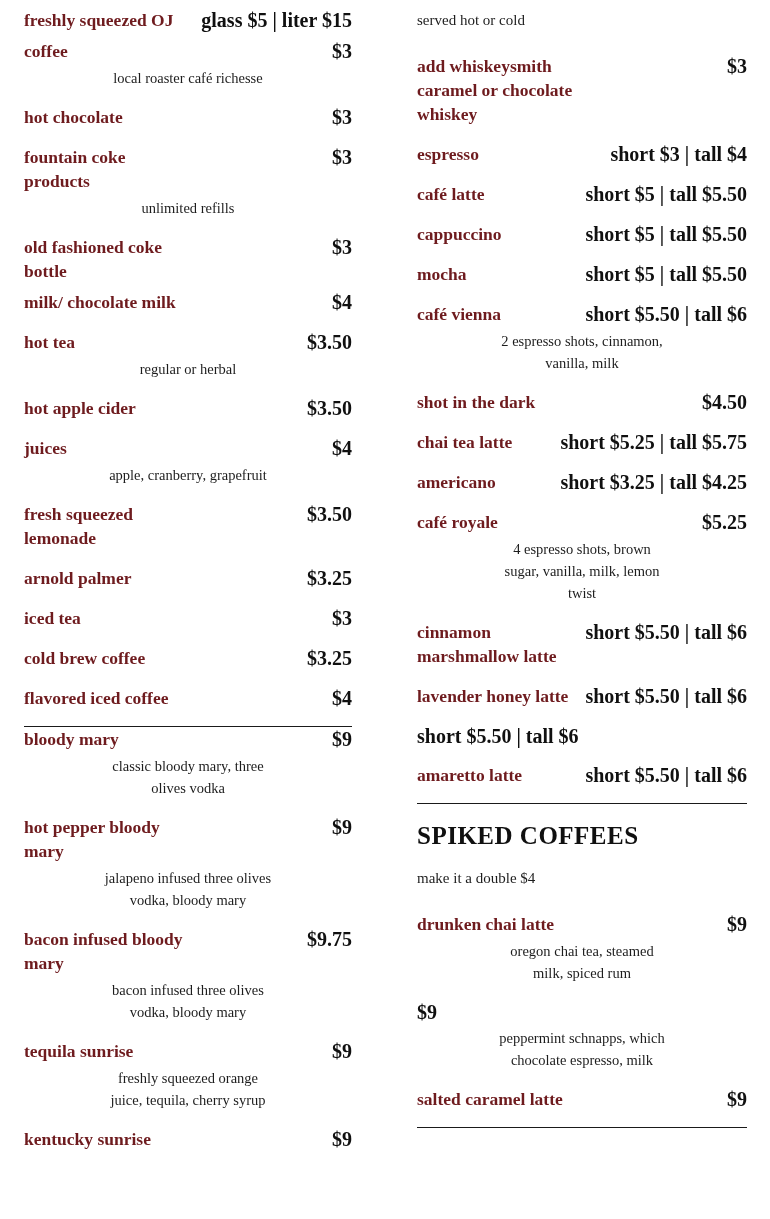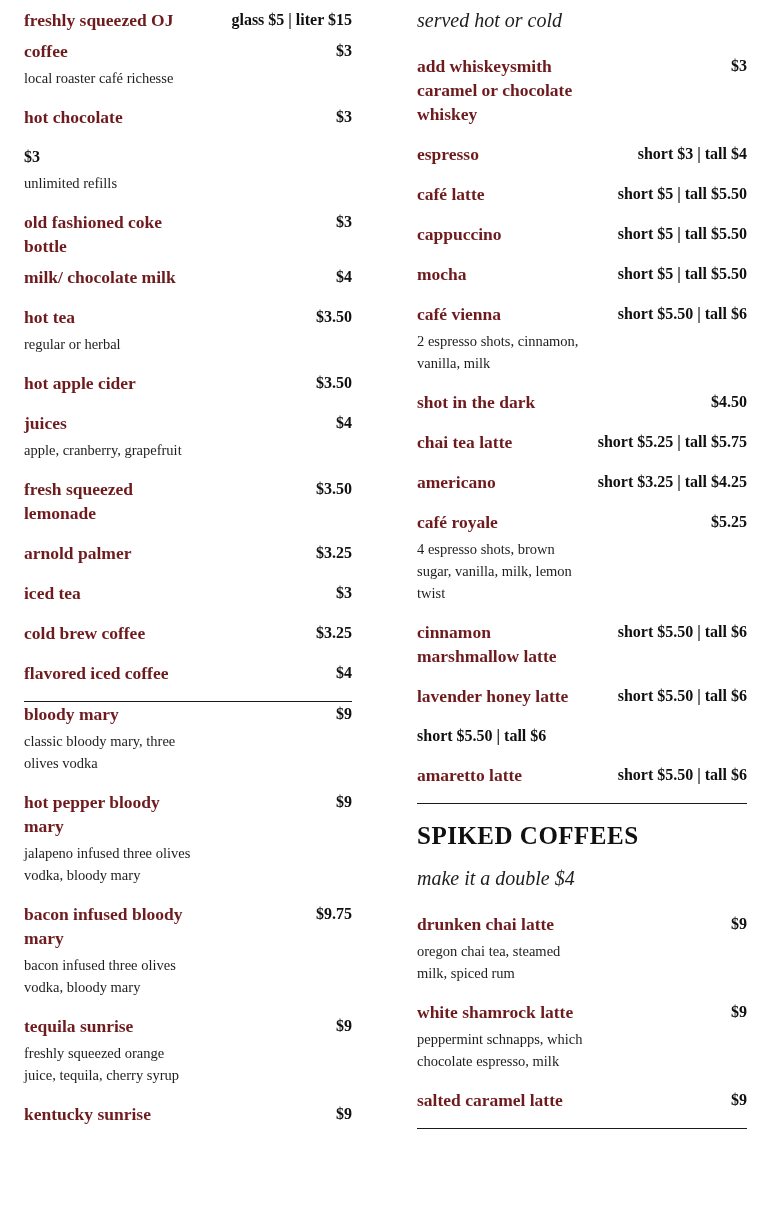--- a/index.html
+++ b/index.html
@@ -20,46 +20,46 @@
   .item-name{
     color:var(--maroon,#6e1b1e);
     font-weight:bold;
     font-size:17.5px;line-height:24px;
     white-space:pre-line;
     padding-right:10px;
   }
   .item-price{
     color:var(--price,#101010);
     font-weight:bold;
-    font-size:16px;line-height:22px;
+    font-size:20px;line-height:22px;
     text-align:center;white-space:nowrap;
     padding-top:1px;flex-shrink:0;
   }
   .item-desc{
     color:var(--desc,#1d1d1d);
     font-size:14.5px;line-height:22px;
     white-space:pre-line;
     margin-top:4px;
+    text-align:center;
   }
   .rule{
     border:none;
     border-top:1.5px solid var(--rule,#1a1a1a);
     margin:12px 0 0 0;
   }
   .section-heading{
     color:var(--heading,#101010);
     font-size:25px;line-height:36px;
     font-weight:bold;
     letter-spacing:0.5px;
     margin:14px 0 12px 0;
   }
   .section-note{
     color:var(--desc,#1d1d1d);
-    font-style:italic;
-    font-size:20px;line-height:24px;
+    font-size:15px;line-height:24px;
     margin-bottom:22px;
   }
 </style>
 </head>
 <body>
 
 <div class="page">
   <div class="col col-left">
       <div class="menu-item">
     <div class="item-row">
@@ -75,20 +75,22 @@
   <div class="item-desc">local roaster café richesse</div>
       </div>
       <div class="menu-item">
     <div class="item-row">
       <span class="item-name">hot chocolate</span>
       <span class="item-price">$3</span>
     </div>
   </div>
       <div class="menu-item">
     <div class="item-row">
+      <span class="item-name">fountain coke
+products</span>
       <span class="item-price">$3</span>
     </div>
   <div class="item-desc">unlimited refills</div>
       </div>
       <div class="menu-item">
     <div class="item-row">
       <span class="item-name">old fashioned coke
 bottle</span>
       <span class="item-price">$3</span>
     </div>
@@ -291,21 +293,20 @@
       <div class="menu-item">
     <div class="item-row">
       <span class="item-name">drunken chai latte</span>
       <span class="item-price">$9</span>
     </div>
   <div class="item-desc">oregon chai tea, steamed
 milk, spiced rum</div>
       </div>
       <div class="menu-item">
     <div class="item-row">
-      <span class="item-name">white shamrock latte</span>
       <span class="item-price">$9</span>
     </div>
   <div class="item-desc">peppermint schnapps, which
 chocolate espresso, milk</div>
       </div>
       <div class="menu-item">
     <div class="item-row">
       <span class="item-name">salted caramel latte</span>
       <span class="item-price">$9</span>
     </div>

